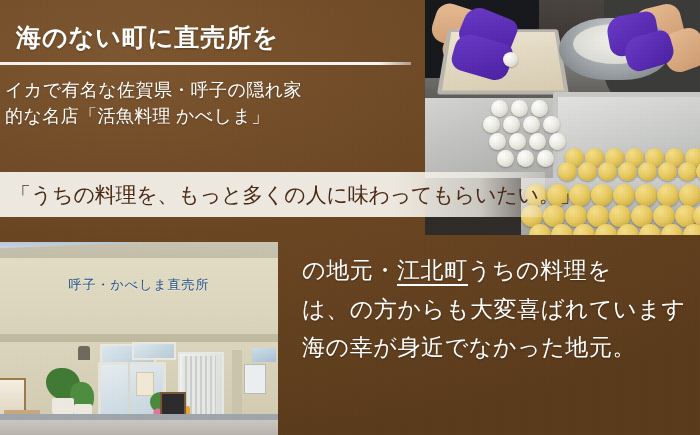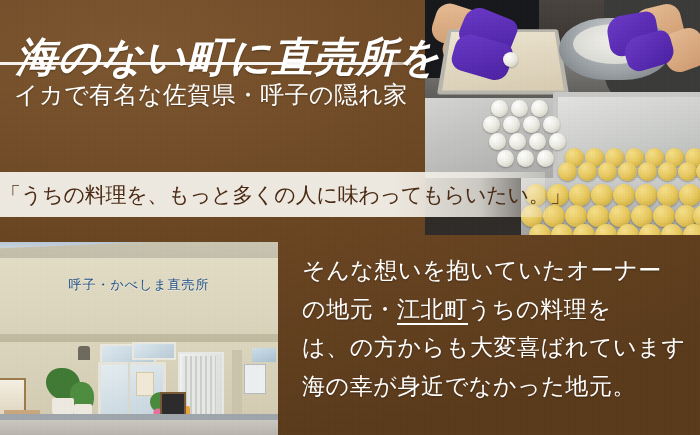--- a/index.html
+++ b/index.html
@@ -162,39 +162,38 @@
                background: #eef1f2; border: 1px solid #b9bcbd; }
   .sf-sign3  { left: 252px; top: 106px; width: 24px; height: 14px;
                background: linear-gradient(160deg,#cfe0ea,#a9c2d2); }
 
   
   #headline {
     position: absolute;
     left: 16px; top: 6px;
     width: 400px;
     color: #ffffff;
-    font-size: 41px;
+    font-size: 25px;
     line-height: 1.18;
     letter-spacing: 1px;
     white-space: nowrap;
     text-shadow: 0 1px 2px rgba(0,0,0,.30);
-    font-style: italic;
   }
   #headline-rule {
     position: absolute;
     left: 0; top: 62px;
     width: 411px; height: 3px;
     background: linear-gradient(90deg, rgba(255,255,255,.92) 0%, rgba(255,255,255,.95) 92%, rgba(255,255,255,.45) 100%);
   }
   #subhead {
     position: absolute;
-    left: 14px; top: 78px;
+    left: 5px; top: 78px;
     width: 405px;
     color: #ffffff;
-    font-size: 24px;
+    font-size: 18px;
     line-height: 1.42;
     letter-spacing: .4px;
     text-shadow: 0 1px 2px rgba(0,0,0,.28);
   }
   #subhead div { white-space: nowrap; }
 
   
   #quote-band {
     position: absolute;
     left: 0; top: 172px;
@@ -204,20 +203,21 @@
         rgba(241,238,230,.97) 72%,
         rgba(243,240,233,.80) 88%,
         rgba(245,242,236,.25) 100%);
     display: flex;
     align-items: center;
   }
   #quote-text {
     color: #4a2a14;
     font-size: 21px;
     letter-spacing: -.2px;
+    padding-left: 10px;
     white-space: nowrap;
   }
 
   #body-copy {
     position: absolute;
     left: 302px; top: 252px;
     width: 392px;
     color: #ffffff;
     font-size: 23px;
     line-height: 1.68;
@@ -342,26 +342,26 @@
     <div class="sf sf-ground"></div>
   </div>
 
   <div id="grain"></div>
 
   <h1 id="headline">海のない町に直売所を</h1>
   <div id="headline-rule"></div>
 
   <div id="subhead">
     <div>イカで有名な佐賀県・呼子の隠れ家</div>
+    <div>的な名店「活魚料理 かべしま」</div>
   </div>
 
   <div id="quote-band">
     <span id="quote-text">「うちの料理を、もっと多くの人に味わってもらいたい。」</span>
   </div>
 
   <div id="body-copy">
-    <div>そんな想いを抱いていたオーナー</div>
     <div><span>の地元・</span><span class="ul">江北町</span><span>うちの料理を</span></div>
     <div>は、の方からも大変喜ばれています</div>
     <div>海の幸が身近でなかった地元。</div>
   </div>
 
 </div>
 
 </body></html>

